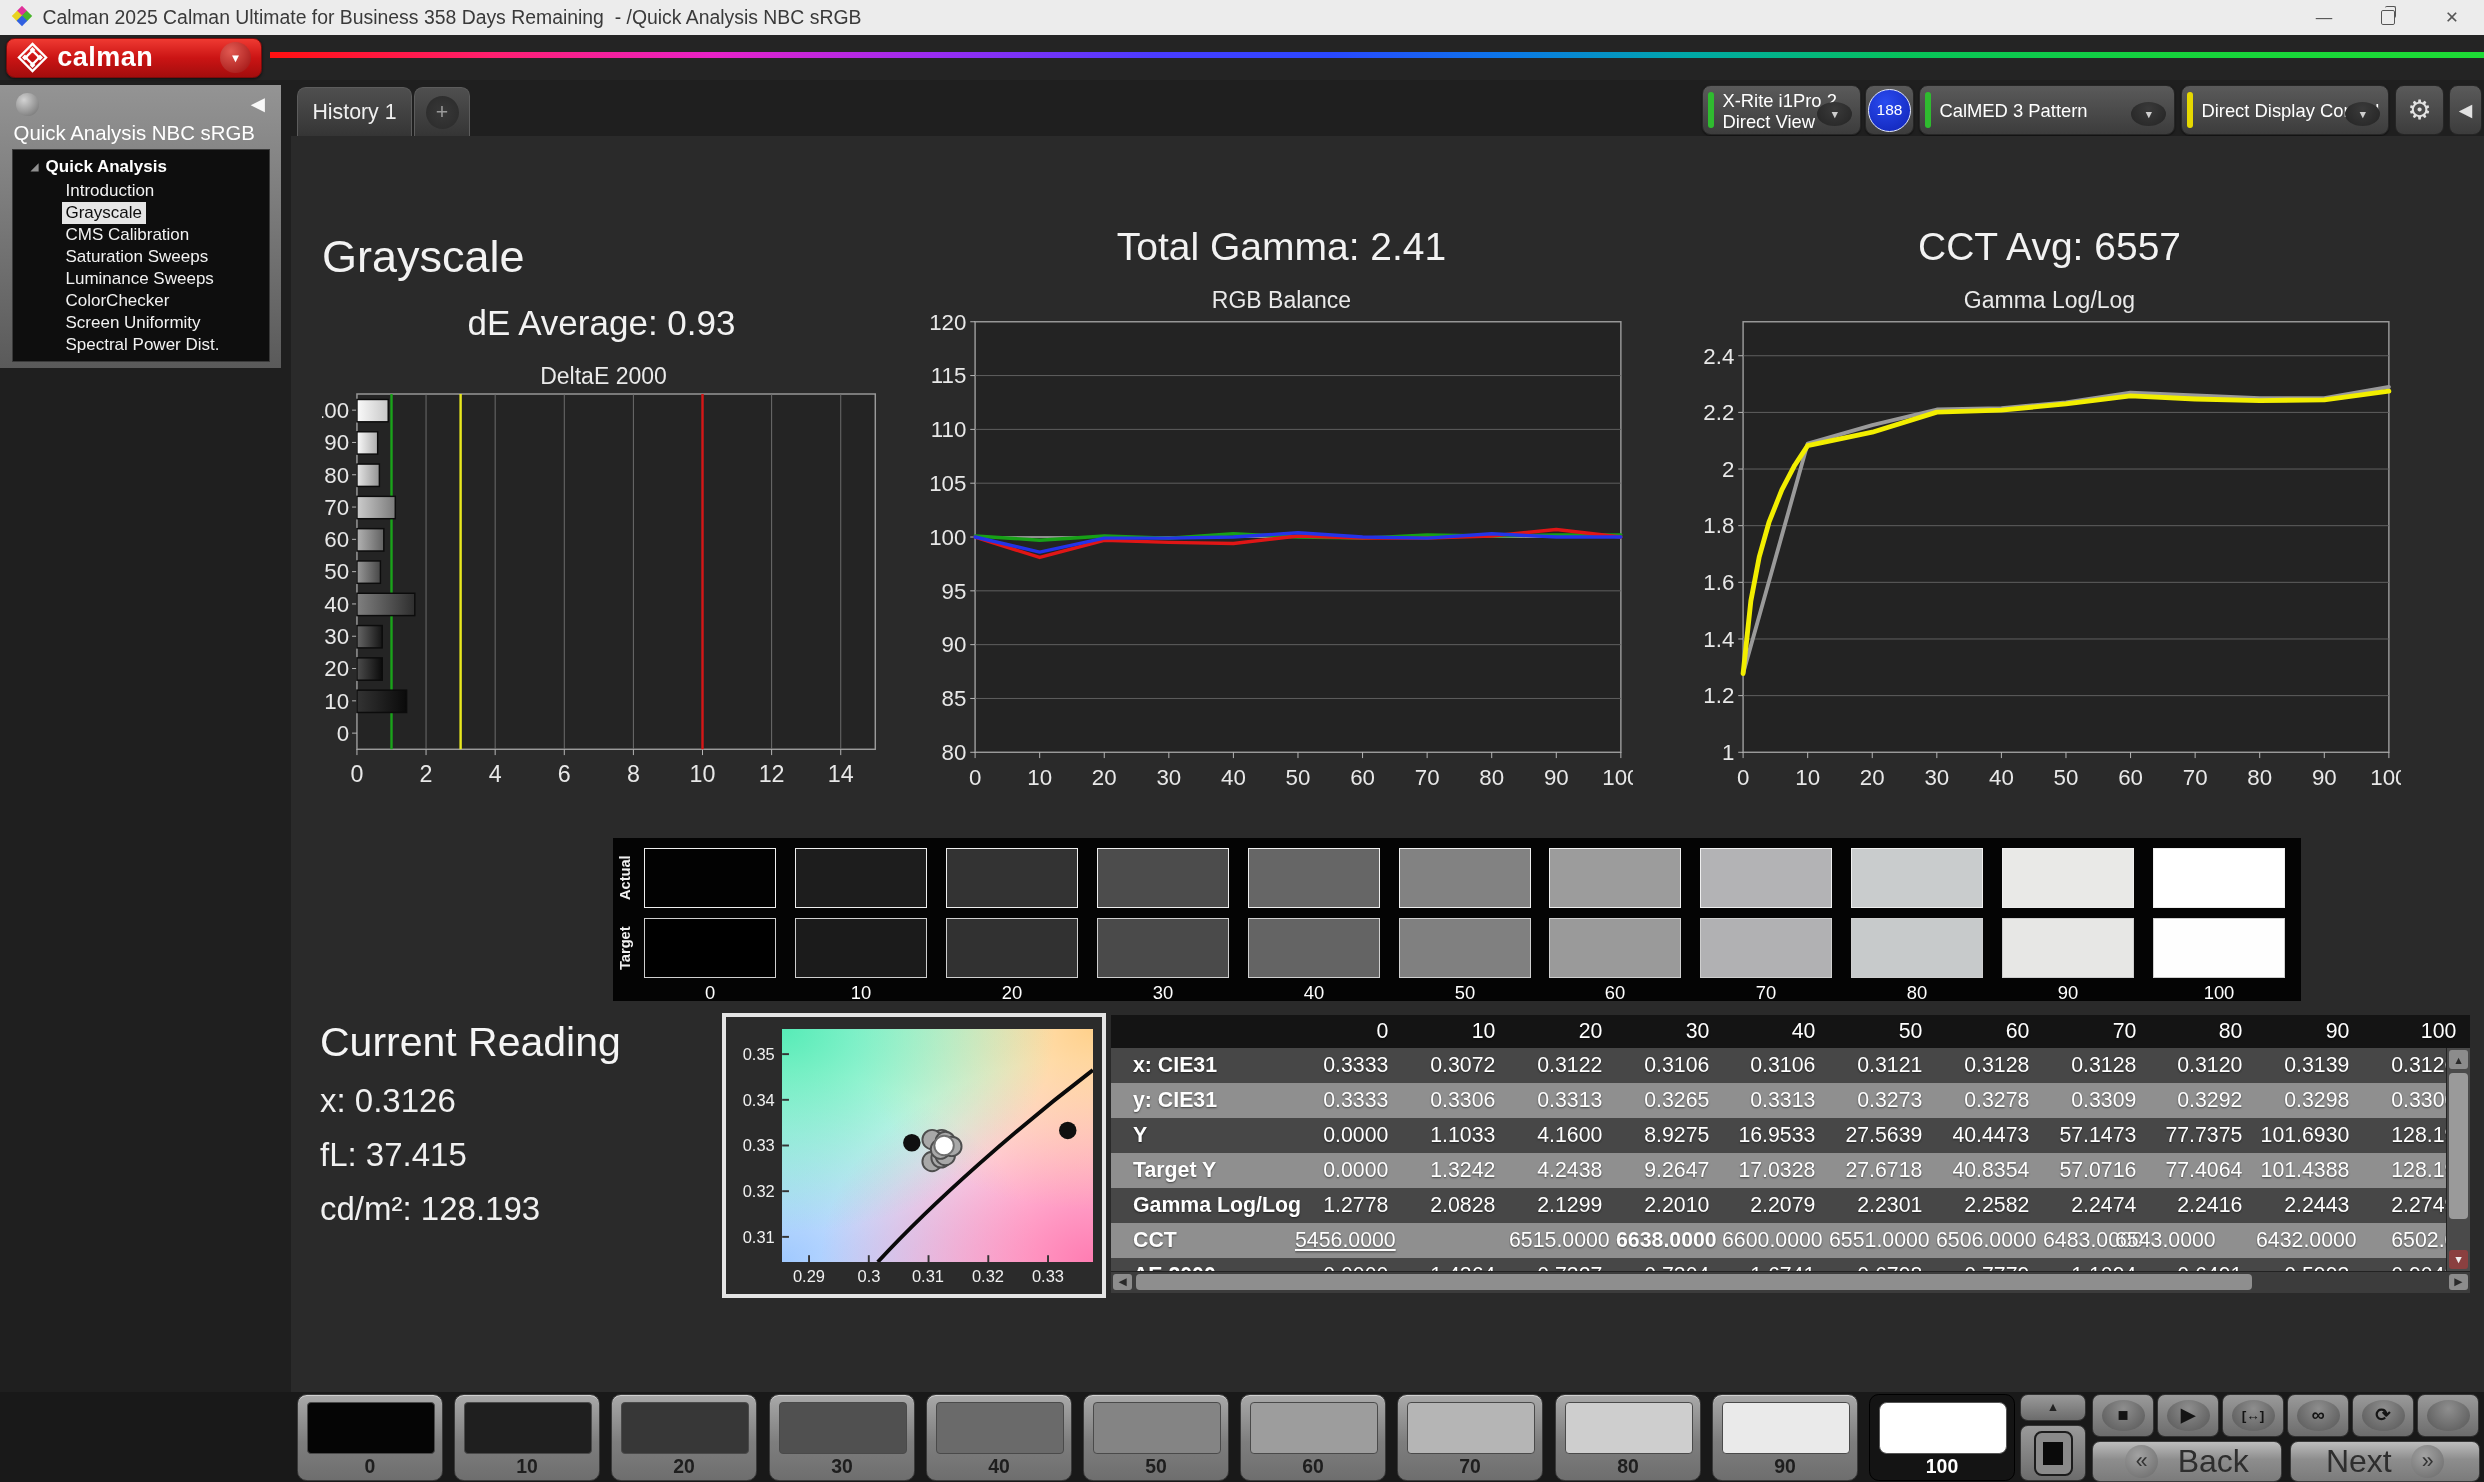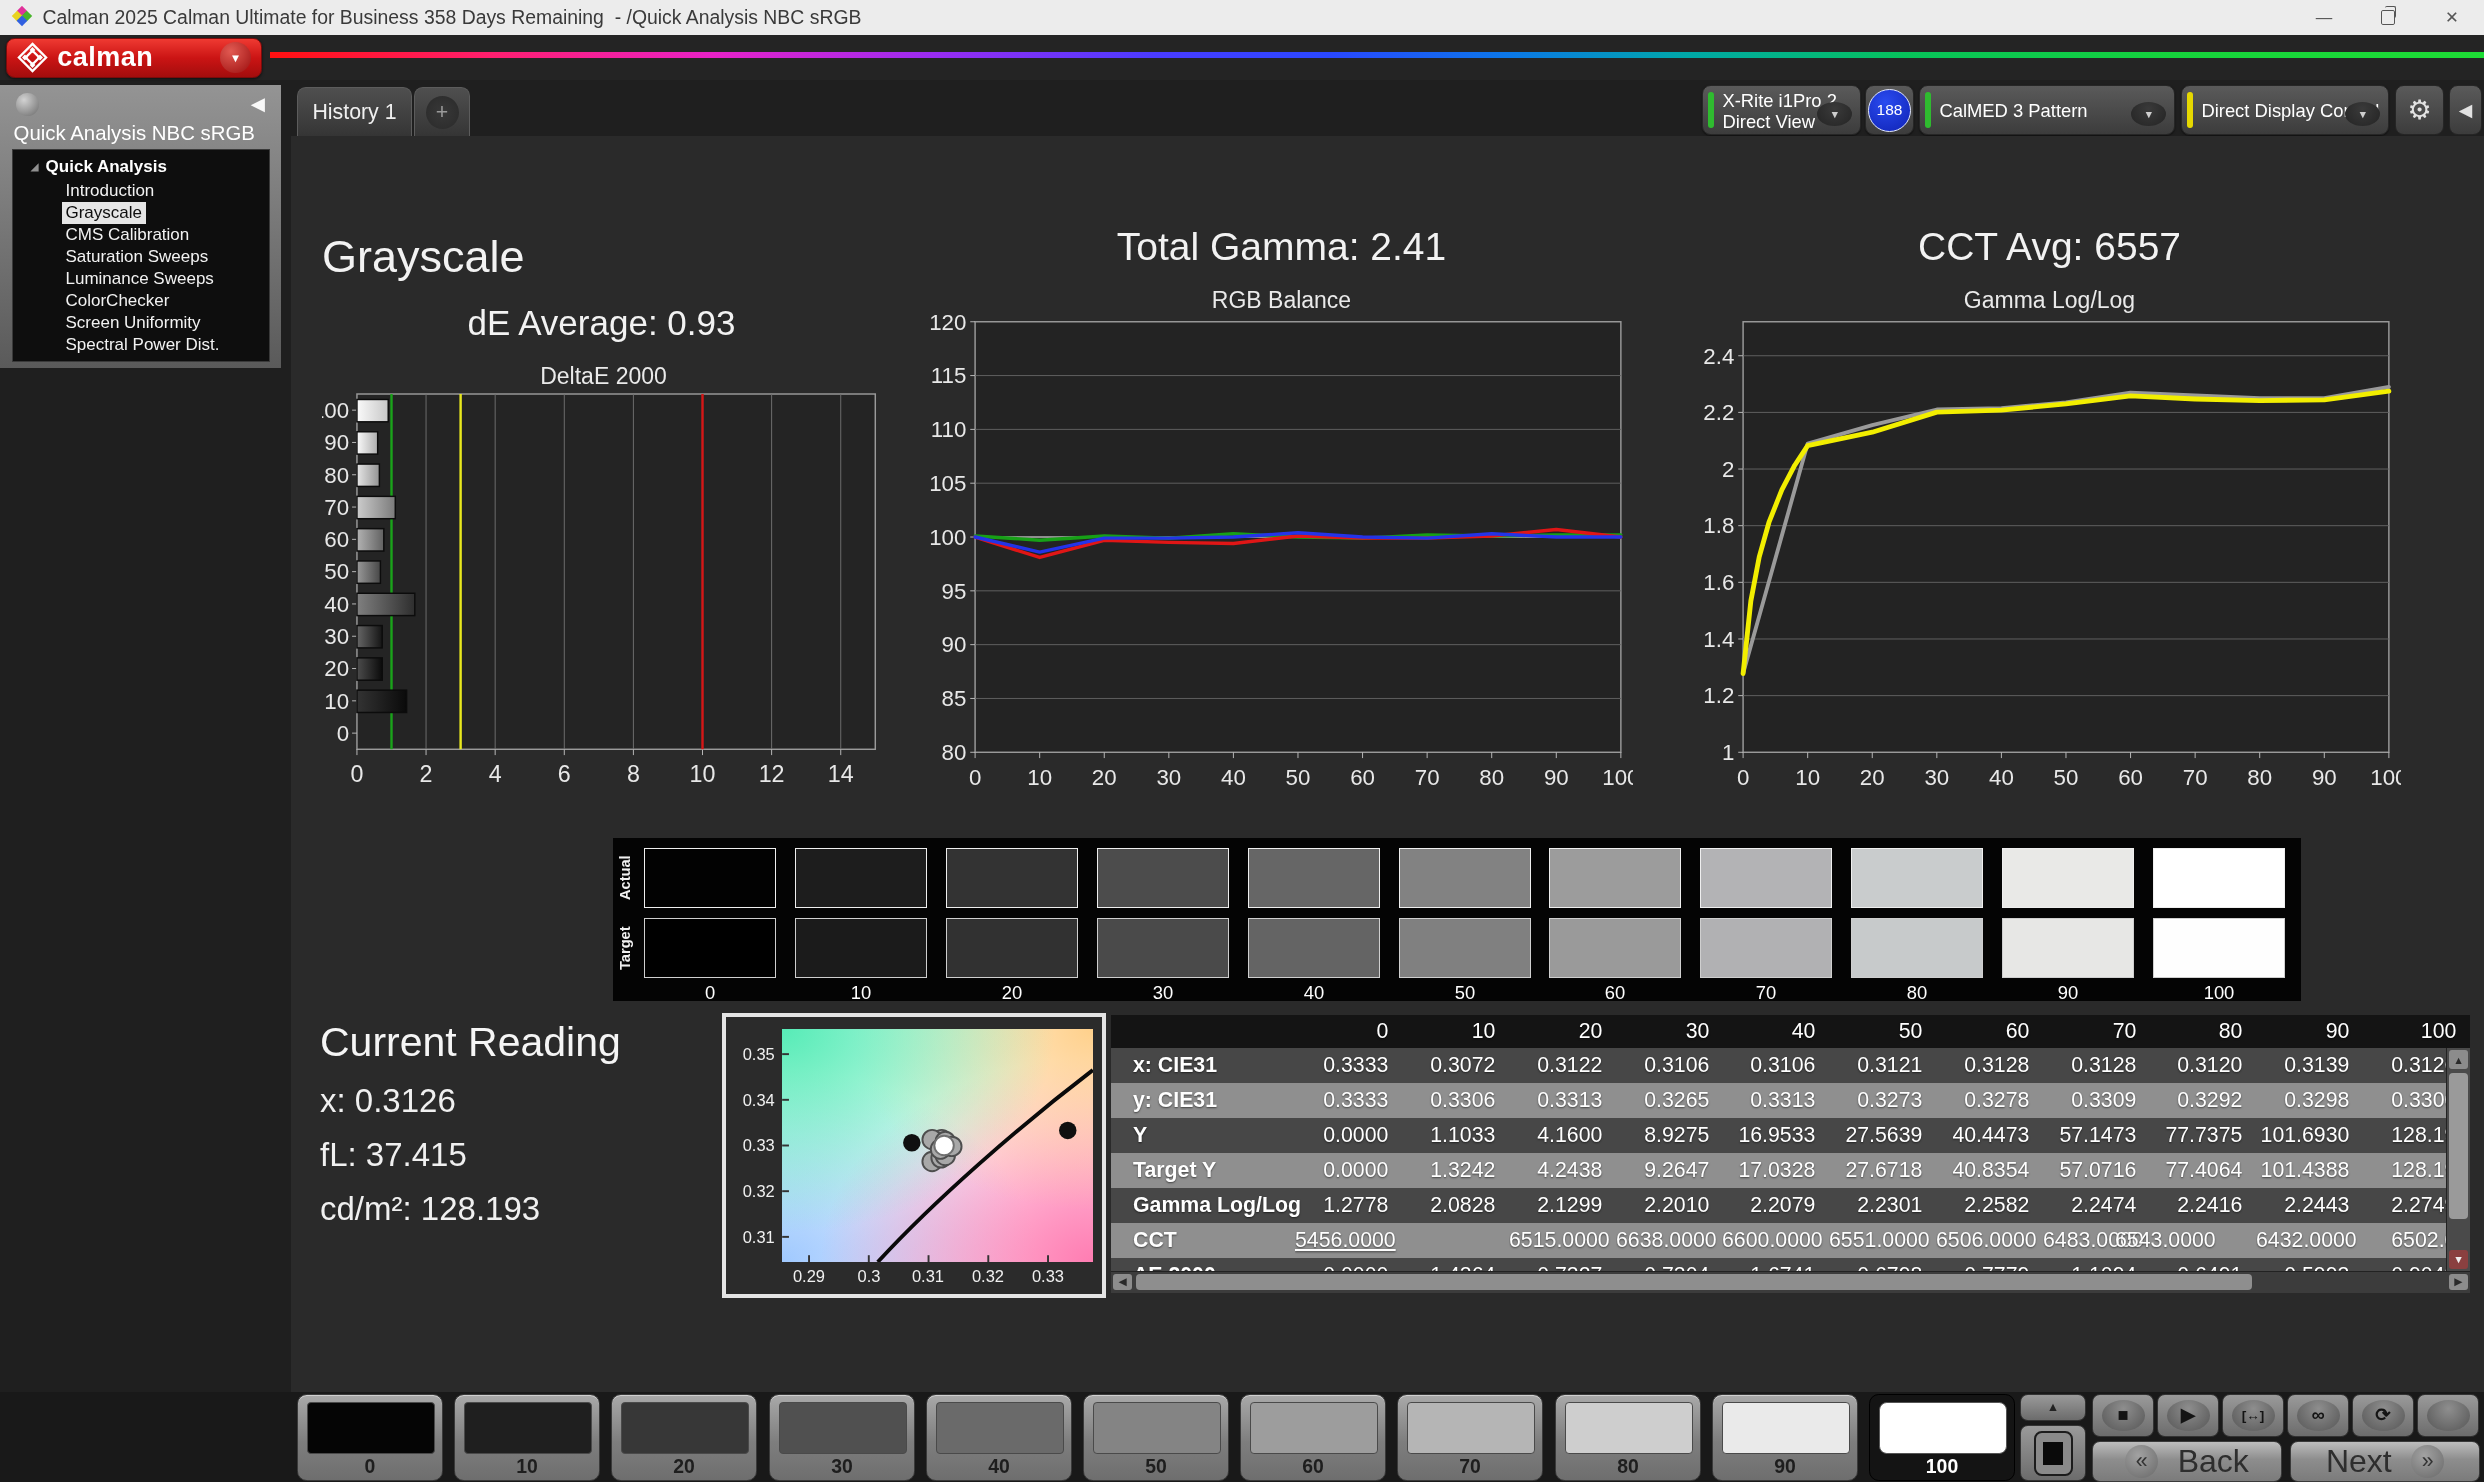--- a/index.html
+++ b/index.html
@@ -618,21 +618,21 @@
       <div class="g-cell" style="left: 932px; width: 107px;">2.2474</div>
       <div class="g-cell" style="left: 1038px; width: 107px;">2.2416</div>
       <div class="g-cell" style="left: 1145px; width: 107px;">2.2443</div>
       <div class="g-cell" style="left: 1252px; width: 107px;">2.2749</div>
     </div>
     <div class="g-row" style="top: 208px; background: rgb(143, 143, 143);">
       <div class="g-label">CCT</div>
       <div class="g-cell" style="left: 184px; width: 107px; text-decoration: underline;">5456.0000</div>
       <div class="g-cell" style="left: 291px; width: 107px; margin-top: 48px;">6797.0000</div>
       <div class="g-cell" style="left: 398px; width: 107px;">6515.0000</div>
-      <div class="g-cell" style="left: 505px; width: 107px;">6638.0000</div>
+      <div class="g-cell" style="left: 505px; width: 107px; font-weight: bold;">6638.0000</div>
       <div class="g-cell" style="left: 611px; width: 107px;">6600.0000</div>
       <div class="g-cell" style="left: 718px; width: 107px;">6551.0000</div>
       <div class="g-cell" style="left: 825px; width: 107px;">6506.0000</div>
       <div class="g-cell" style="left: 932px; width: 107px;">6483.0000</div>
       <div class="g-cell" style="left: 1004px; width: 107px;">6543.0000</div>
       <div class="g-cell" style="left: 1145px; width: 107px;">6432.0000</div>
       <div class="g-cell" style="left: 1252px; width: 107px;">6502.0</div>
     </div>
     <div class="g-row" style="top: 243px; background: rgb(71, 71, 71);">
       <div class="g-label">ΔE 2000</div>

